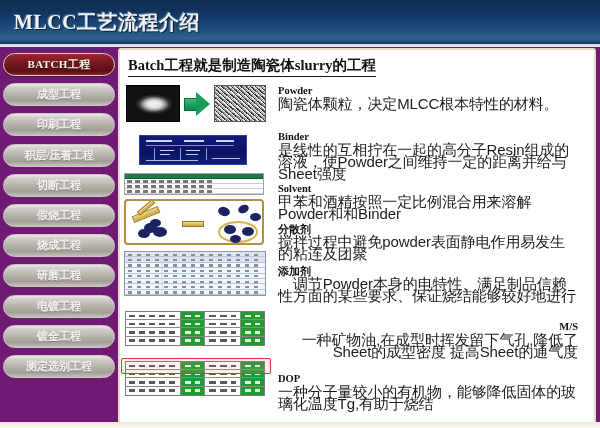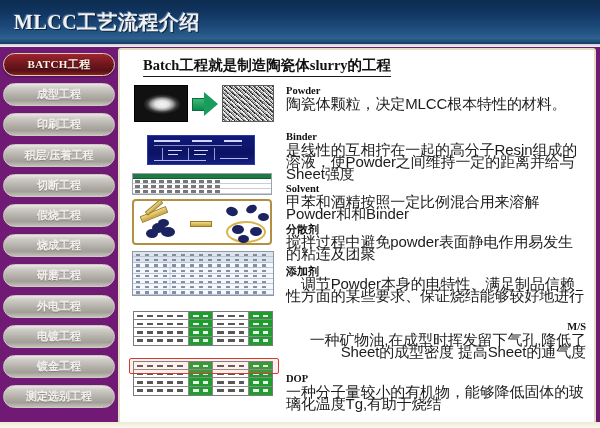--- a/index.html
+++ b/index.html
@@ -85,39 +85,39 @@
     position: absolute;
     left: 118px; top: 48px;
     width: 478px; height: 376px;
     background: #ffffff;
     border: 2px solid #e3ddc3;
     border-radius: 3px;
   }
   #content-inner {
     position: relative;
     width: 100%; height: 100%;
-    padding: 6px 4px 4px 21px;
+    padding: 6px 4px 4px 6px;
     overflow: hidden;
   }
 
   #content-heading {
     font-family: "Liberation Serif", "DejaVu Serif", serif;
     font-size: 14.5px;
     font-weight: bold;
     color: #111111;
     border-bottom: 1.6px solid #1a1a1a;
     display: inline-block;
     padding-bottom: 1px;
     margin-left: 2px;
     white-space: nowrap;
   }
 
   #body-cols {
     position: absolute;
-    left: 10px; top: 33px;
+    left: 2px; top: 33px;
     width: 466px; height: 338px;
     display: flex;
   }
   #figure-col {
     width: 148px;
     flex: 0 0 148px;
     position: relative;
   }
   #text-col {
     flex: 1;
@@ -344,23 +344,20 @@
         <span>切断工程</span>
       </div>
       <div class="nav-item inactive">
         <span>假烧工程</span>
       </div>
       <div class="nav-item inactive">
         <span>烧成工程</span>
       </div>
       <div class="nav-item inactive">
         <span>研磨工程</span>
-      </div>
-      <div class="nav-item inactive">
-        <span>外电工程</span>
       </div>
       <div class="nav-item inactive">
         <span>电镀工程</span>
       </div>
       <div class="nav-item inactive">
         <span>镀金工程</span>
       </div>
       <div class="nav-item inactive">
         <span>测定选别工程</span>
       </div>

